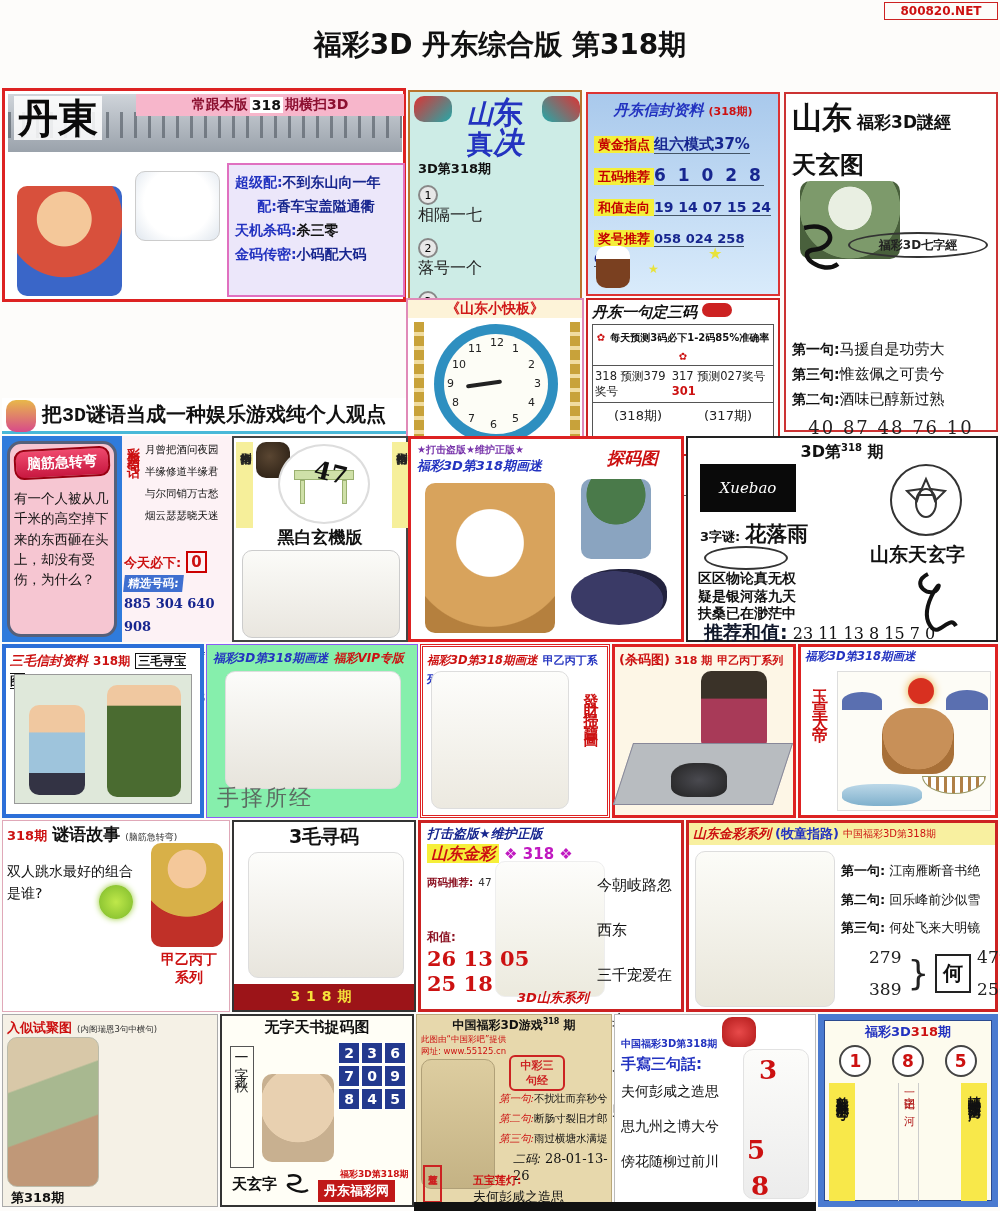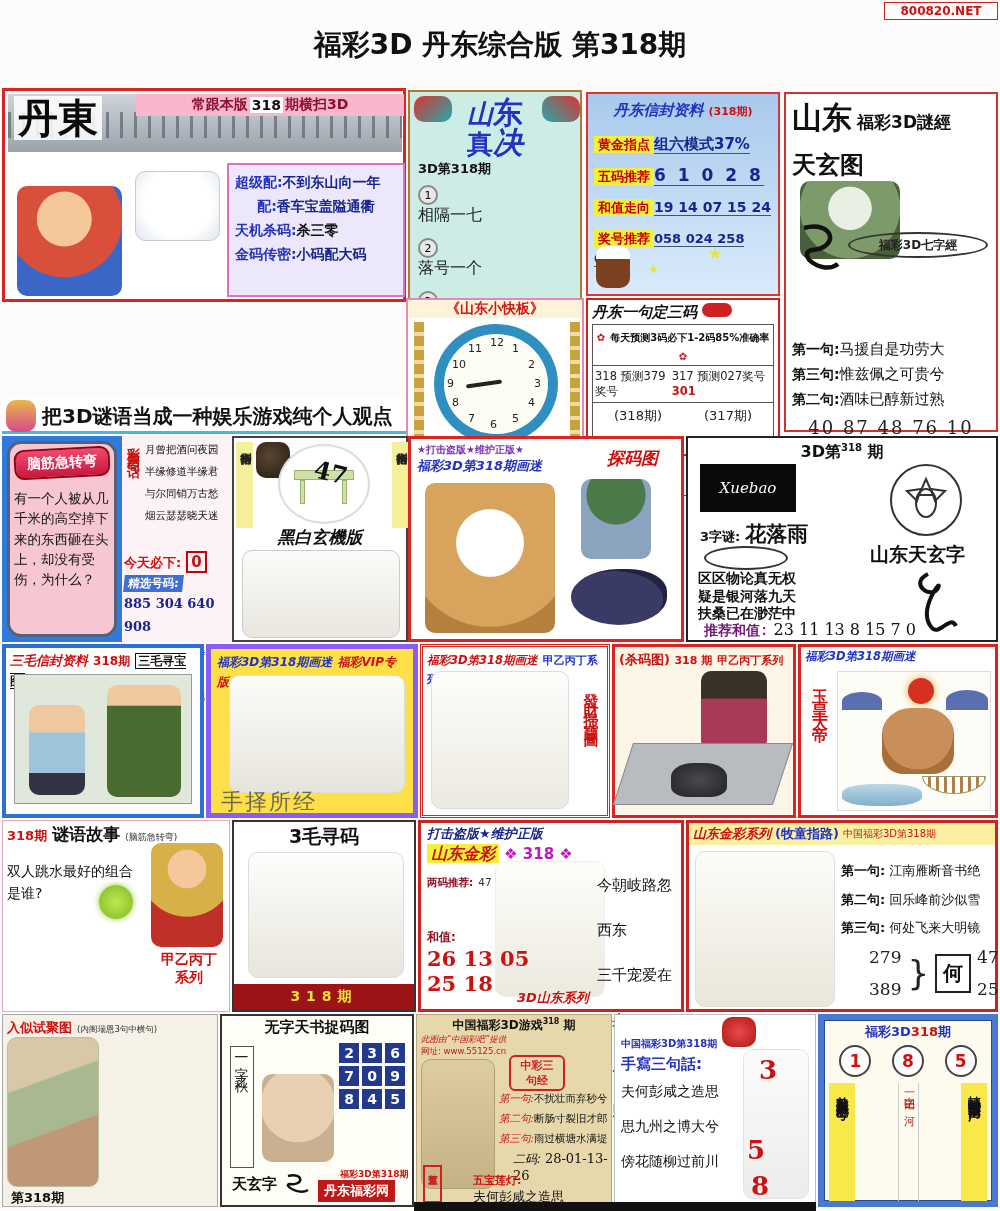--- a/index.html
+++ b/index.html
@@ -105,21 +105,21 @@
     <div class="row" style="margin-top:6px;justify-content:space-between;">
       <span style="font-size:15px;font-weight:bold;color:#111;">山东金彩</span>
       <span class="circ" style="width:38px;height:38px;border-color:#555;">
           <span class="red bb" style="font-size:24px;">应</span>
         </span>
       <span style="font-size:14px;font-weight:bold;color:#111;"><span>3D第</span><sup style="font-size:8px;">318</sup><span>期</span></span>
     </div>
   </div>
 
 
-  <div class="p" style="left:2px;top:398px;width:404px;height:36px;background:#fff;border-bottom:3px solid #49b8d8;">
+  <div class="p" style="left:2px;top:398px;width:404px;height:36px;background:#fff;border-bottom:3px solid #49b8d8;font-family:Liberation Mono, monospace;">
     <div class="p ill" style="left:4px;top:2px;width:30px;height:32px;background:linear-gradient(#e8b84a,#d84a8a);"></div>
     <div style="margin-left:40px;font-size:20px;font-weight:bold;color:#111;line-height:36px;">把3D谜语当成一种娱乐游戏纯个人观点</div>
   </div>
 
   <div class="p" style="left:406px;top:298px;width:178px;height:148px;border:2px solid #e08ab8;background:#fff;">
     <div style="text-align:center;color:#d01818;font-weight:bold;font-size:14px;background:#fdf3d8;">《山东小快板》</div>
     <div class="p" style="left:6px;top:22px;width:10px;height:118px;background:repeating-linear-gradient(#c8a23a 0 10px,#f0dca0 10px 14px);"></div>
     <div class="p" style="left:162px;top:22px;width:10px;height:118px;background:repeating-linear-gradient(#c8a23a 0 10px,#f0dca0 10px 14px);"></div>
     <div class="p" style="left:26px;top:24px;width:124px;height:120px;border-radius:50%;background:#2e8fc0;display:flex;align-items:center;justify-content:center;">
       <div style="position:relative;width:104px;height:100px;border-radius:50%;background:#fdfdf6;">
@@ -202,21 +202,21 @@
     <div class="p v" style="left:158px;top:4px;height:86px;background:#f6ef9a;font-size:11px;font-weight:bold;color:#222;padding:2px 1px;">特别指南</div>
     <div class="p ill" style="left:22px;top:4px;width:34px;height:36px;background:radial-gradient(circle at 40% 40%,#5a4632,#241a10);"></div>
     <div class="p circ" style="left:44px;top:6px;width:92px;height:80px;border-color:#ddd;">
       <div style="position:relative;width:64px;height:44px;">
         <div class="p" style="left:2px;top:8px;width:60px;height:10px;background:#cfe0a8;border:1px solid #9ab070;"></div>
         <div class="p" style="left:8px;top:18px;width:5px;height:24px;background:#cfe0a8;border:1px solid #9ab070;"></div>
         <div class="p" style="left:50px;top:18px;width:5px;height:24px;background:#cfe0a8;border:1px solid #9ab070;"></div>
         <span class="p" style="left:22px;top:-4px;font-size:24px;font-weight:bold;color:#111;transform:rotate(14deg);font-family:'DejaVu Serif',serif;">47</span>
       </div>
     </div>
-    <div style="position:absolute;left:0;top:88px;width:100%;text-align:center;font-size:17px;font-weight:bold;color:#111;font-style:italic;">黑白玄機版</div>
+    <div style="position:absolute;left:0;top:88px;width:100%;text-align:center;font-size:17px;font-weight:bold;color:#111;">黑白玄機版</div>
     <div class="p ill" style="left:8px;top:112px;width:158px;height:88px;background:linear-gradient(#fbfbf8,#e9e6df);border:1px solid #ccc;"></div>
   </div>
 
   <div class="p" style="left:408px;top:436px;width:276px;height:206px;border:3px solid #d22;background:#fff;">
     <div class="p" style="left:6px;top:4px;">
       <div style="font-size:10px;color:#7733aa;font-weight:bold;">★打击盗版★维护正版★</div>
       <div class="blue" style="font-size:13px;font-weight:bold;font-style:italic;">福彩3D第318期画迷</div>
     </div>
     <div class="p red bb" style="left:196px;top:8px;font-size:17px;font-style:italic;">探码图</div>
     <div class="p ill" style="left:14px;top:44px;width:130px;height:150px;background:radial-gradient(circle at 50% 40%,#fff 0 30%,#d8a35c 31% 75%,#b5803e 76% 100%);"></div>
@@ -235,21 +235,21 @@
       <span style="font-size:13px;font-weight:bold;color:#111;">3字谜:</span>
       <span style="font-size:21px;font-weight:bold;color:#111;">花落雨</span>
     </div>
     <div class="p" style="left:16px;top:108px;width:84px;height:24px;border:2px solid #333;border-radius:50%;"></div>
     <div class="p" style="left:10px;top:132px;font-size:14px;font-weight:bold;color:#111;line-height:1.25;">
       <div>区区物论真无权</div>
       <div>疑是银河落九天</div>
       <div>扶桑已在渺茫中</div>
     </div>
     <div class="p" style="left:16px;top:182px;">
-      <span style="font-size:14px;font-weight:bold;color:#701a75;font-family:Liberation Mono, monospace;">推荐和值:</span>
+      <span style="font-size:19px;font-weight:bold;color:#0f172a;">推荐和值:</span>
       <span style="font-size:16px;color:#111;font-family:'DejaVu Serif',serif;">23 11 13 8 15 7 0</span>
     </div>
     <div class="p circ" style="left:202px;top:26px;width:72px;height:72px;border-color:#333;">
       <svg width="54" height="54" viewBox="0 0 54 54">
         <ellipse cx="27" cy="30" rx="10" ry="14" fill="none" stroke="#333" stroke-width="2"></ellipse>
         <path d="M27 6 L20 22 L34 22 Z M8 18 L18 28 L22 16 Z M46 18 L36 28 L32 16 Z" fill="none" stroke="#333" stroke-width="2"></path>
       </svg>
     </div>
     <div class="p" style="left:182px;top:104px;font-size:19px;font-weight:bold;color:#111;">山东天玄字</div>
     <svg class="p" style="left:210px;top:128px;" width="70" height="70" viewBox="0 0 70 70">
@@ -263,21 +263,21 @@
         <span><span class="red bb" style="font-size:13px;font-style:italic;">三毛信封资料</span> <span class="red bb" style="font-size:12px;">318期</span></span>
         <span style="font-size:12px;font-weight:bold;color:#111;border:1px solid #111;padding:0 2px;">三毛寻宝图</span>
       </div>
       <div class="p" style="left:12px;top:30px;width:178px;height:130px;background:#dfe8da;border:1px solid #999;">
         <div class="p ill" style="left:14px;top:30px;width:56px;height:90px;background:linear-gradient(#f0c8a0 0 30%,#9ec4dc 31% 75%,#334 76% 100%);"></div>
         <div class="p ill" style="left:92px;top:10px;width:74px;height:112px;background:linear-gradient(#f0c8a0 0 18%,#4a6b30 19% 100%);"></div>
       </div>
     </div>
   </div>
 
-  <div class="p" style="left:206px;top:644px;width:212px;height:174px;background:#fde047;border:5px solid #8b5cf6;padding:2px 6px;">
+  <div class="p" style="left:206px;top:644px;width:212px;height:174px;background:#86efac;border:1px solid #8b5cf6;padding:2px 6px;">
     <div class="row" style="justify-content:space-between;">
       <span class="blue bb" style="font-size:12px;font-style:italic;">福彩3D第318期画迷</span>
       <span class="red bb" style="font-size:12px;font-style:italic;">福彩VIP专版</span>
     </div>
     <div class="p ill" style="left:18px;top:26px;width:176px;height:118px;background:linear-gradient(#fcfcfa,#e7e4dc);border:1px solid #ddd;"></div>
     <div class="p" style="left:10px;top:138px;font-size:22px;color:#555;opacity:.85;letter-spacing:2px;">手择所经</div>
   </div>
 
   <div class="p" style="left:420px;top:644px;width:190px;height:174px;border:3px double #d22;background:#fff;padding:2px 4px;">
     <div class="row" style="justify-content:space-between;">
@@ -415,21 +415,21 @@
         </svg>
     </div>
     <div class="p red" style="left:118px;top:152px;font-size:9px;font-weight:bold;">福彩3D第318期</div>
     <div class="p" style="left:96px;top:164px;background:#c01818;color:#fff;font-weight:bold;font-size:13px;padding:2px 6px;">丹东福彩网</div>
   </div>
 
   <div class="p" style="left:416px;top:1014px;width:196px;height:193px;background:#e7d8ac;border:1px solid #b9a87a;padding:2px 4px;">
     <div style="text-align:center;font-size:12px;font-weight:bold;color:#111;">
       <span>中国福彩3D游戏</span><sup style="font-size:8px;">318</sup> <span>期</span>
     </div>
-    <div class="red" style="font-size:8.5px;font-style:italic;">此图由“中国彩吧”提供</div>
+    <div class="red" style="font-size:8.5px;">此图由“中国彩吧”提供</div>
     <div class="red" style="font-size:8.5px;">网址: www.55125.cn</div>
     <div class="p ill" style="left:4px;top:44px;width:74px;height:130px;background:linear-gradient(#ddcda0,#c4b284);border:1px solid #b0a078;"></div>
     <div class="p" style="left:92px;top:40px;border:2px solid #c22;border-radius:6px;padding:1px 6px;color:#c22;font-size:11px;font-weight:bold;text-align:center;width:56px;">中彩三句经</div>
     <div class="p" style="left:82px;top:74px;font-size:10.5px;color:#111;line-height:1.9;">
       <div><span class="red" style="font-style:italic;">第一句:</span><span>不扰壮而弃秒兮</span></div>
       <div><span class="red" style="font-style:italic;">第二句:</span><span>断肠寸裂旧才郎</span></div>
       <div><span class="red" style="font-style:italic;">第三句:</span><span>雨过横塘水满堤</span></div>
     </div>
     <div class="p" style="left:96px;top:136px;font-size:12px;color:#111;">
       <span style="font-style:italic;">二码:</span>

